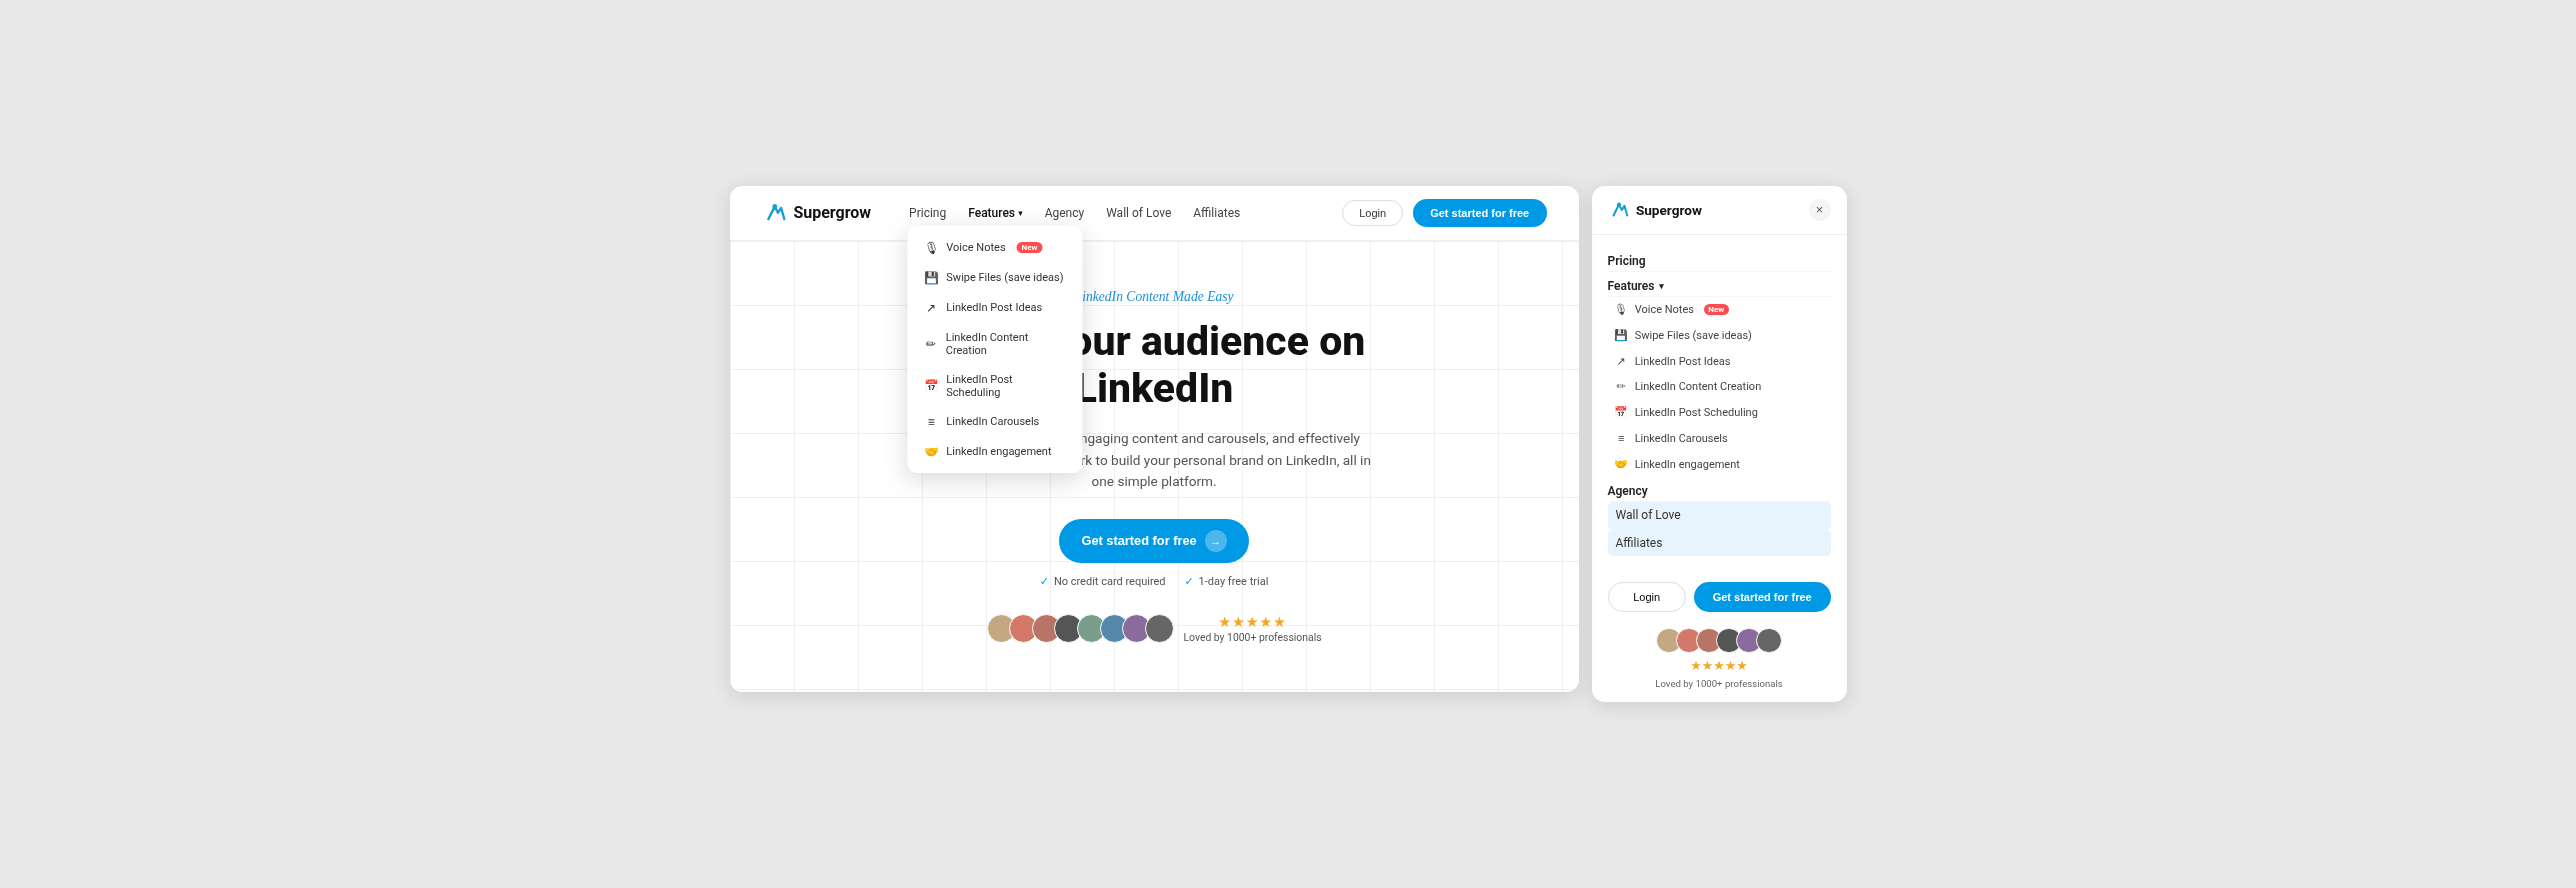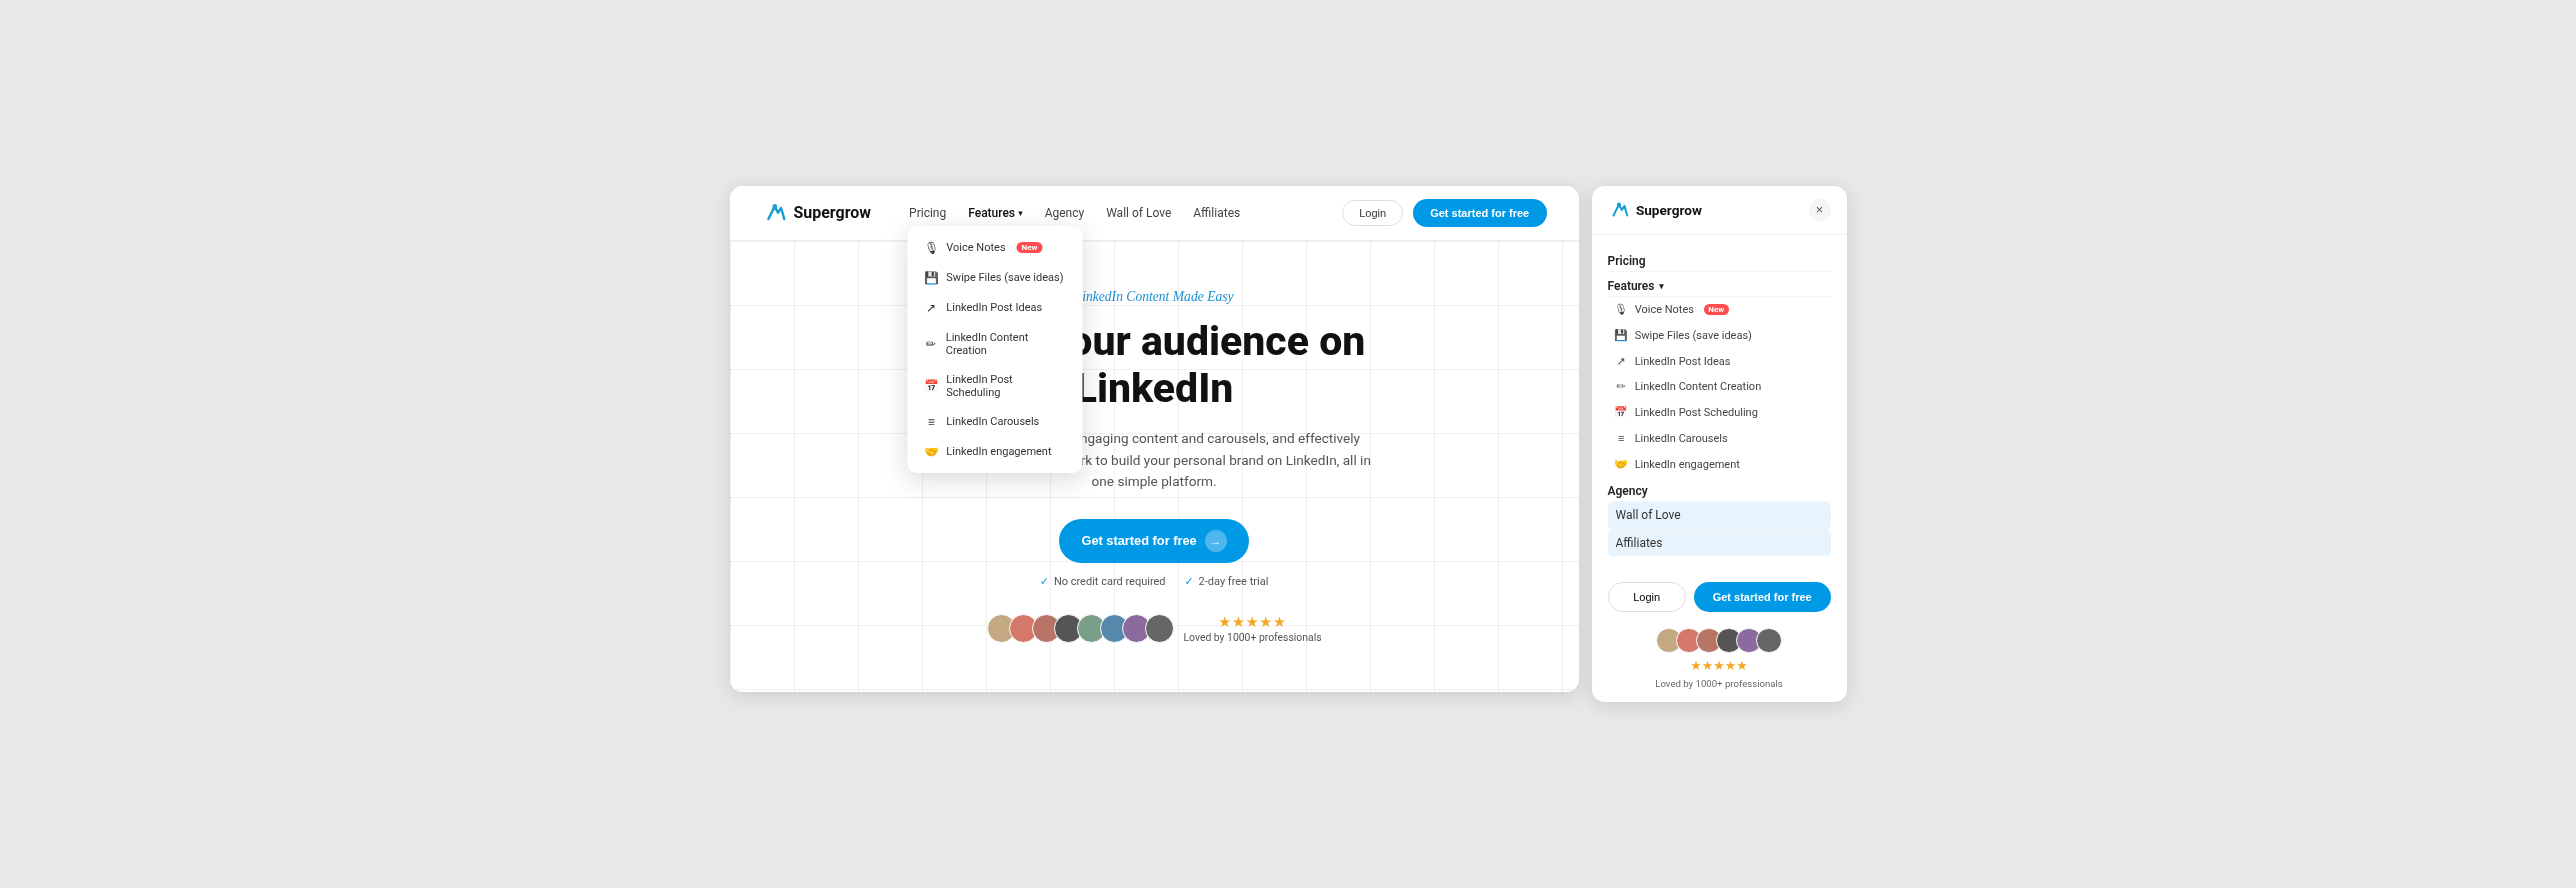--- a/index.html
+++ b/index.html
@@ -459,21 +459,21 @@
           <span class="arrow-circle">→</span>
         </button>
       </div>
       <div class="hero-checks">
         <div class="hero-check">
           <span>✓</span>
           <span>No credit card required</span>
         </div>
         <div class="hero-check">
           <span>✓</span>
-          <span>2-day free trial</span>
+          <span>1-day free trial</span>
         </div>
       </div>
       <div class="social-proof">
         <div class="avatars">
           <div class="avatar" style="background:#c4a882;"></div>
           <div class="avatar" style="background:#d4786a;"></div>
           <div class="avatar" style="background:#b87565;"></div>
           <div class="avatar" style="background:#555;"></div>
           <div class="avatar" style="background:#7a9e8a;"></div>
           <div class="avatar" style="background:#5588aa;"></div>

